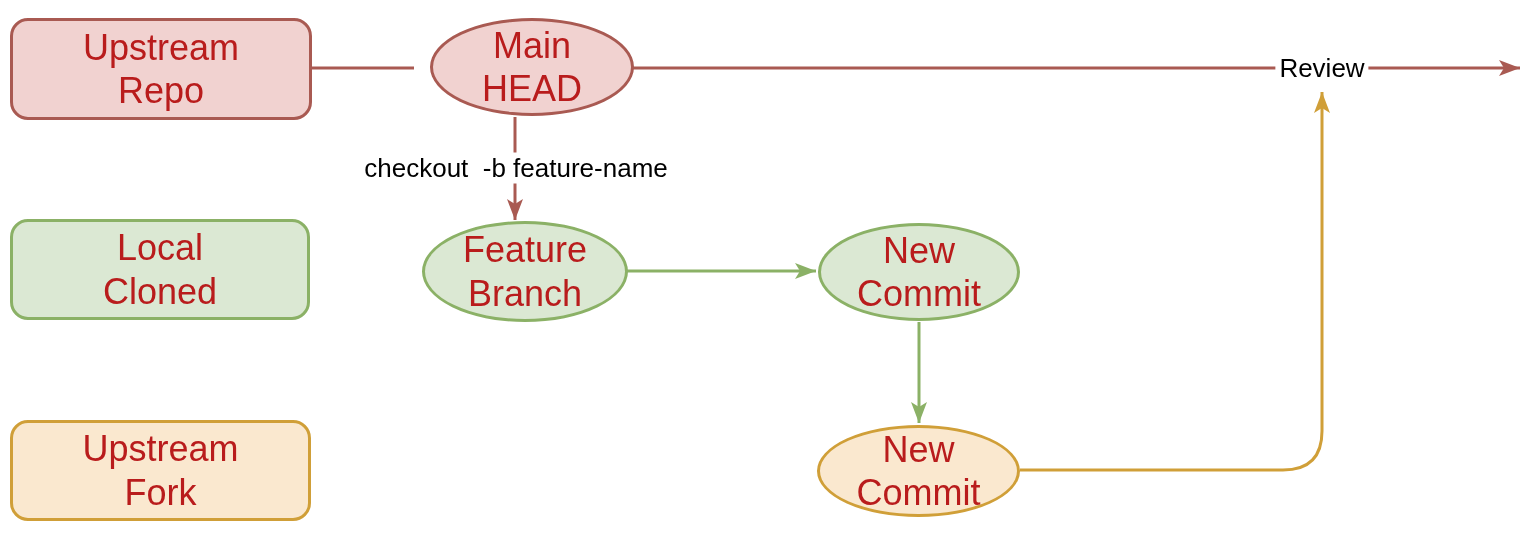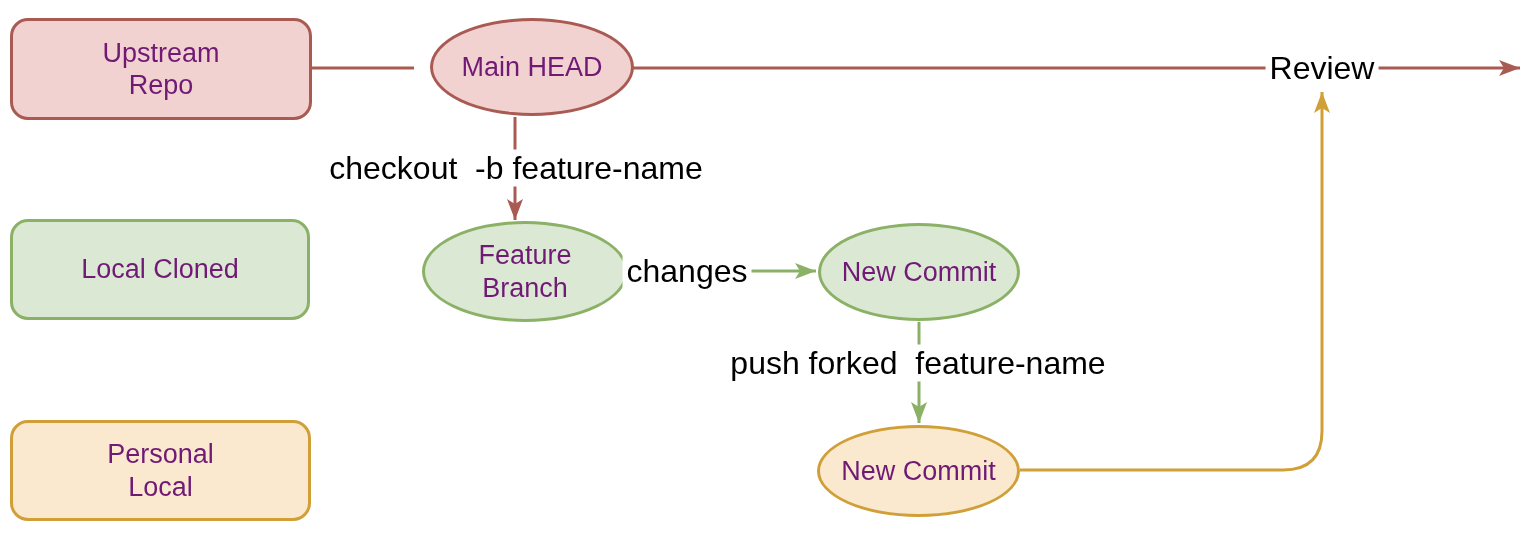--- a/index.html
+++ b/index.html
@@ -12,36 +12,36 @@
     overflow: hidden;
   }
   .edges { position: absolute; left: 0; top: 0; }
   .node {
     position: absolute;
     display: flex;
     align-items: center;
     justify-content: center;
     text-align: center;
     box-sizing: border-box;
-    font-size: 27px;
-    color: #701a75;
+    font-size: 36px;
+    color: #b91c1c;
     line-height: 1.2;
   }
   .node.rect { border-radius: 18px; }
   .node.ellipse { border-radius: 50%; }
   .node.red    { background: var(--red-fill, #f1d2d0);   border: 3px solid var(--red-stroke, #a95a52); }
   .node.green  { background: var(--green-fill, #dbe8d3); border: 3px solid var(--green-stroke, #8bb166); }
   .node.orange { background: var(--orange-fill, #fae8cf); border: 3px solid var(--orange-stroke, #d09f38); }
   .node span { display: block; max-width: 170px; }
   .edge-label {
     position: absolute;
     transform: translate(-50%, -50%);
     background: #ffffff;
     padding: 0 4px;
-    font-size: 32px;
+    font-size: 26px;
     color: #000000;
     white-space: pre;
     text-align: center;
   }
   .stroke-red    { stroke: var(--red-stroke, #a95a52);   stroke-width: 3; fill: none; }
   .stroke-green  { stroke: var(--green-stroke, #8bb166); stroke-width: 3; fill: none; }
   .stroke-orange { stroke: var(--orange-stroke, #d09f38); stroke-width: 3; fill: none; }
   .head-red    { fill: var(--red-stroke, #a95a52); }
   .head-green  { fill: var(--green-stroke, #8bb166); }
   .head-orange { fill: var(--orange-stroke, #d09f38); }
@@ -72,34 +72,32 @@
     <path class="stroke-orange" d="M1020,470 L1283,470 Q1322,470 1322,431 L1322,92" marker-end="url(#arrow-orange)"></path>
   </svg>
 
   <div class="node rect red" style="left:10px; top:18px; width:302px; height:102px;">
     <span>Upstream Repo</span>
   </div>
   <div class="node rect green" style="left:10px; top:219px; width:300px; height:101px;">
     <span>Local Cloned</span>
   </div>
   <div class="node rect orange" style="left:10px; top:420px; width:301px; height:101px;">
-    <span>Personal Local</span>
+    <span>Upstream Fork</span>
   </div>
 
   <div class="node ellipse red" style="left:430px; top:18px; width:204px; height:98px;">
     <span>Main HEAD</span>
   </div>
   <div class="node ellipse green" style="left:422px; top:221px; width:206px; height:101px;">
     <span style="max-width:150px;">Feature Branch</span>
   </div>
   <div class="node ellipse green" style="left:818px; top:223px; width:202px; height:98px;">
     <span>New Commit</span>
   </div>
   <div class="node ellipse orange" style="left:817px; top:425px; width:203px; height:92px;">
     <span>New Commit</span>
   </div>
 
   <div class="edge-label" style="left:516px; top:168px;">checkout  -b feature-name</div>
-  <div class="edge-label" style="left:687px; top:271px;">changes</div>
-  <div class="edge-label" style="left:918px; top:363px;">push forked  feature-name</div>
   <div class="edge-label" style="left:1322px; top:68px;">Review</div>
 
 </div>
 
 </body></html>

